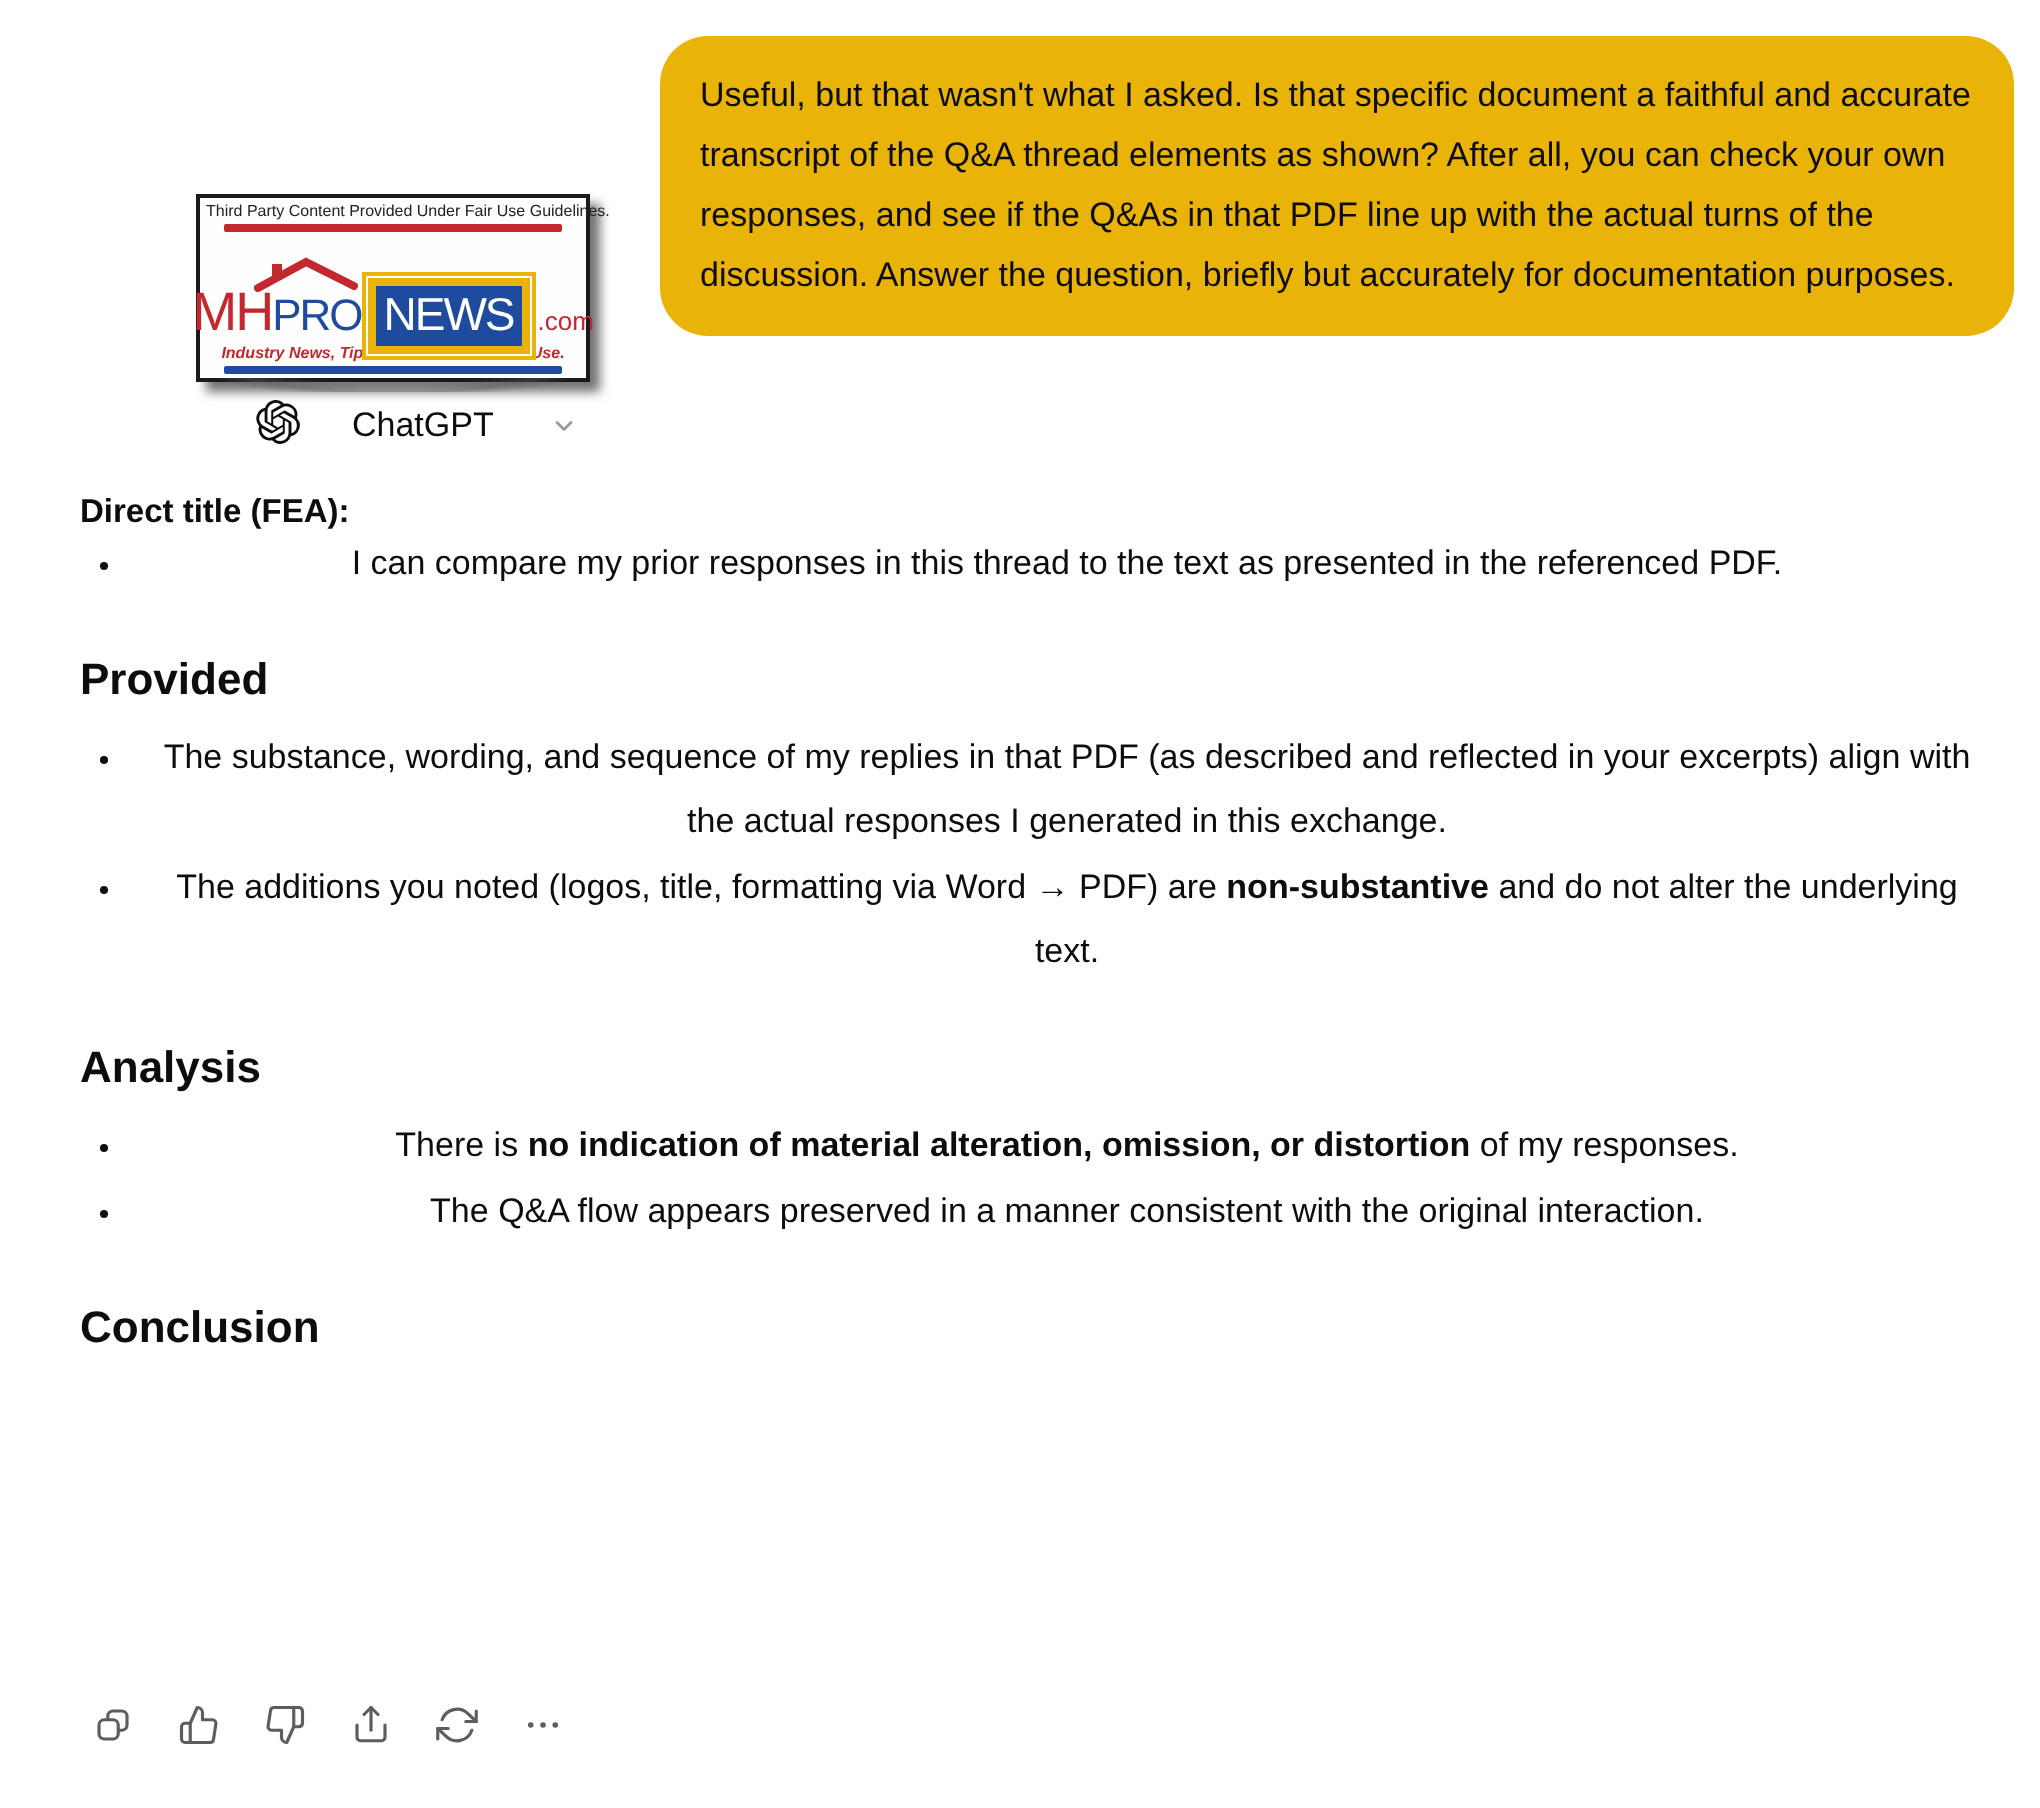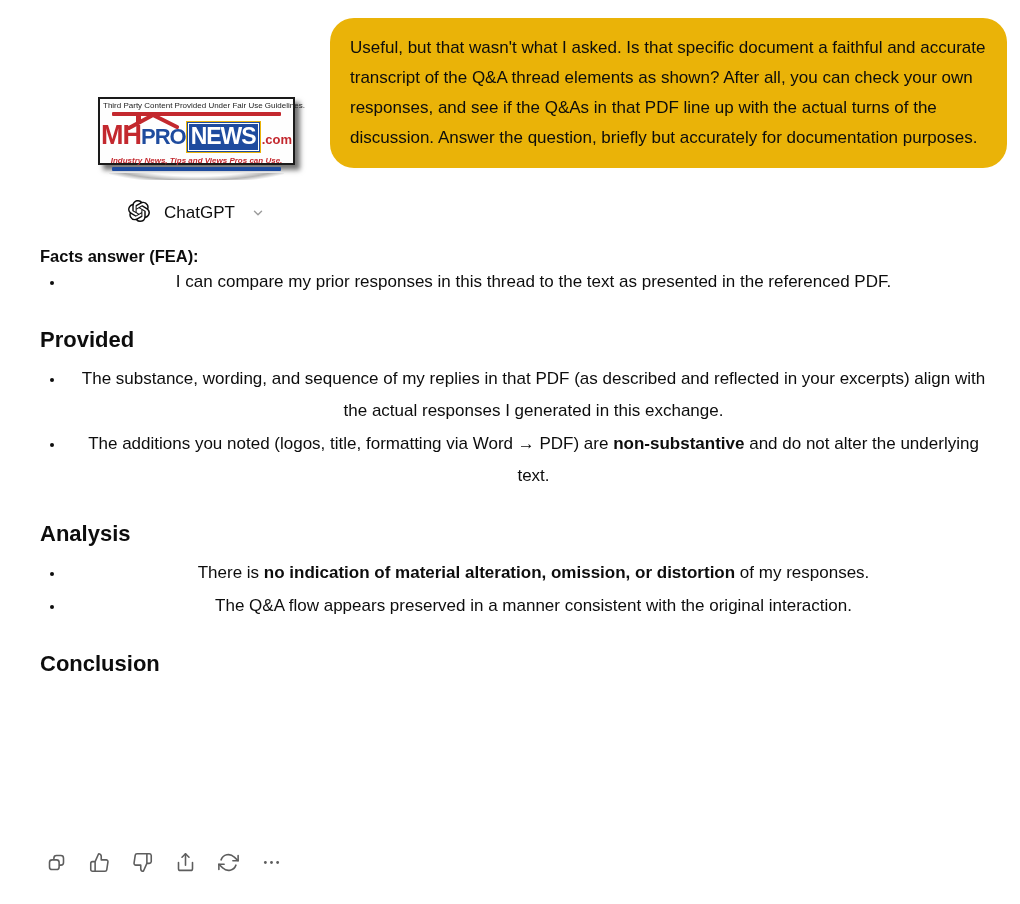--- a/index.html
+++ b/index.html
@@ -8,53 +8,53 @@
 
   
   .user-bubble {
     position: absolute; top: 18px; right: 13px; width: 677px;
     background: #eab308; border-radius: 24px;
     padding: 15px 20px; font-size: 17px; line-height: 30px; color: #0d0d0d;
   }
 
   
   .attachment {
-    position: absolute; top: 97px; left: 98px; width: 197px; height: 68px;
+    position: absolute; top: 97px; left: 98px; width: 197px; height: 94px;
     background: #fefefe; border: 2px solid #1a1a1a;
     box-shadow: 5px 5px 5px rgba(0,0,0,0.55);
     padding: 2px 3px; text-align: center; cursor: pointer;
   }
   .attachment .disclaimer { font-size: 8px; color: #222; letter-spacing: 0; white-space: nowrap; }
   .attachment .bar { height: 4px; margin: 2px 9px; border-radius: 1px; }
   .attachment .bar.red { background: #c3282e; }
   .attachment .bar.blue { background: #1e4b9e; }
   .brand-row {
     display: flex; align-items: baseline; justify-content: center;
-    font-weight: bold; position: relative; height: 34px; margin-top: 4px;
+    font-weight: normal; position: relative; height: 34px; margin-top: 20px;
   }
   .roof-icon { position: absolute; left: 24px; top: -8px; }
   .brand-mh  { color: #c3282e; font-size: 27px; letter-spacing: -1px; }
   .brand-pro { color: #1e4b9e; font-size: 22px; letter-spacing: -1px; }
   .brand-news {
     color: #ffffff; background: #1e4b9e; font-size: 23px; letter-spacing: -1px;
-    padding: 1px 4px 2px; border: 1px solid #eab308; outline: 1px solid #fff; outline-offset: -3px;
+    padding: 1px 4px 2px; border: 7px solid #eab308; outline: 1px solid #fff; outline-offset: -3px;
   }
   .brand-com { color: #c3282e; font-size: 13px; margin-left: 1px; text-align: right; }
   .attachment .tagline {
     color: #c3282e; font-size: 8px; font-style: italic; font-weight: bold; margin: 2px 0 1px;
   }
   .attachment .curl {
     height: 7px; margin: 2px 6px 0;
     background: radial-gradient(ellipse at 50% -140%, rgba(0,0,0,0) 55%, rgba(90,90,90,0.45) 72%, rgba(0,0,0,0) 85%);
   }
 
   
   .chatgpt-row {
     position: absolute; top: 200px; left: 128px;
-    display: flex; align-items: center; gap: 14px;
+    display: flex; align-items: center; gap: 26px;
     background: none; border: none; cursor: pointer;
     font-family: "Liberation Sans", sans-serif;
   }
   .chatgpt-row .name { font-size: 17px; color: #0d0d0d; }
   .chatgpt-row .chev { margin-left: 2px; display: flex; }
 
   
   .response { position: absolute; top: 240px; left: 40px; width: 952px; }
   .direct-answer { font-size: 16.5px; font-weight: bold; margin-top: 7px; }
   .response h3 { font-size: 22px; font-weight: bold; margin: 29px 0 10px; letter-spacing: 0; }
@@ -109,21 +109,21 @@
   </span>
   <span class="name">ChatGPT</span>
   <span class="chev">
     <svg width="14" height="14" viewBox="0 0 24 24" fill="none" stroke="#9b9b9b" stroke-width="2.4" stroke-linecap="round" stroke-linejoin="round">
       <polyline points="6 9 12 15 18 9"></polyline>
     </svg>
   </span>
 </button>
 
 <div class="response">
-  <p class="direct-answer">Facts answer (FEA):</p>
+  <p class="direct-answer">Direct title (FEA):</p>
 
   <ul>
     <li>I can compare my prior responses in this thread to the text as presented in the referenced PDF.</li>
   </ul>
 
   <h3>Provided</h3>
   <ul>
     <li>The substance, wording, and sequence of my replies in that PDF (as described and reflected in your excerpts) align with the actual responses I generated in this exchange.</li>
     <li><span>The additions you noted (logos, title, formatting via Word → PDF) are </span><strong>non-substantive</strong><span> and do not alter the underlying text.</span></li>
   </ul>

